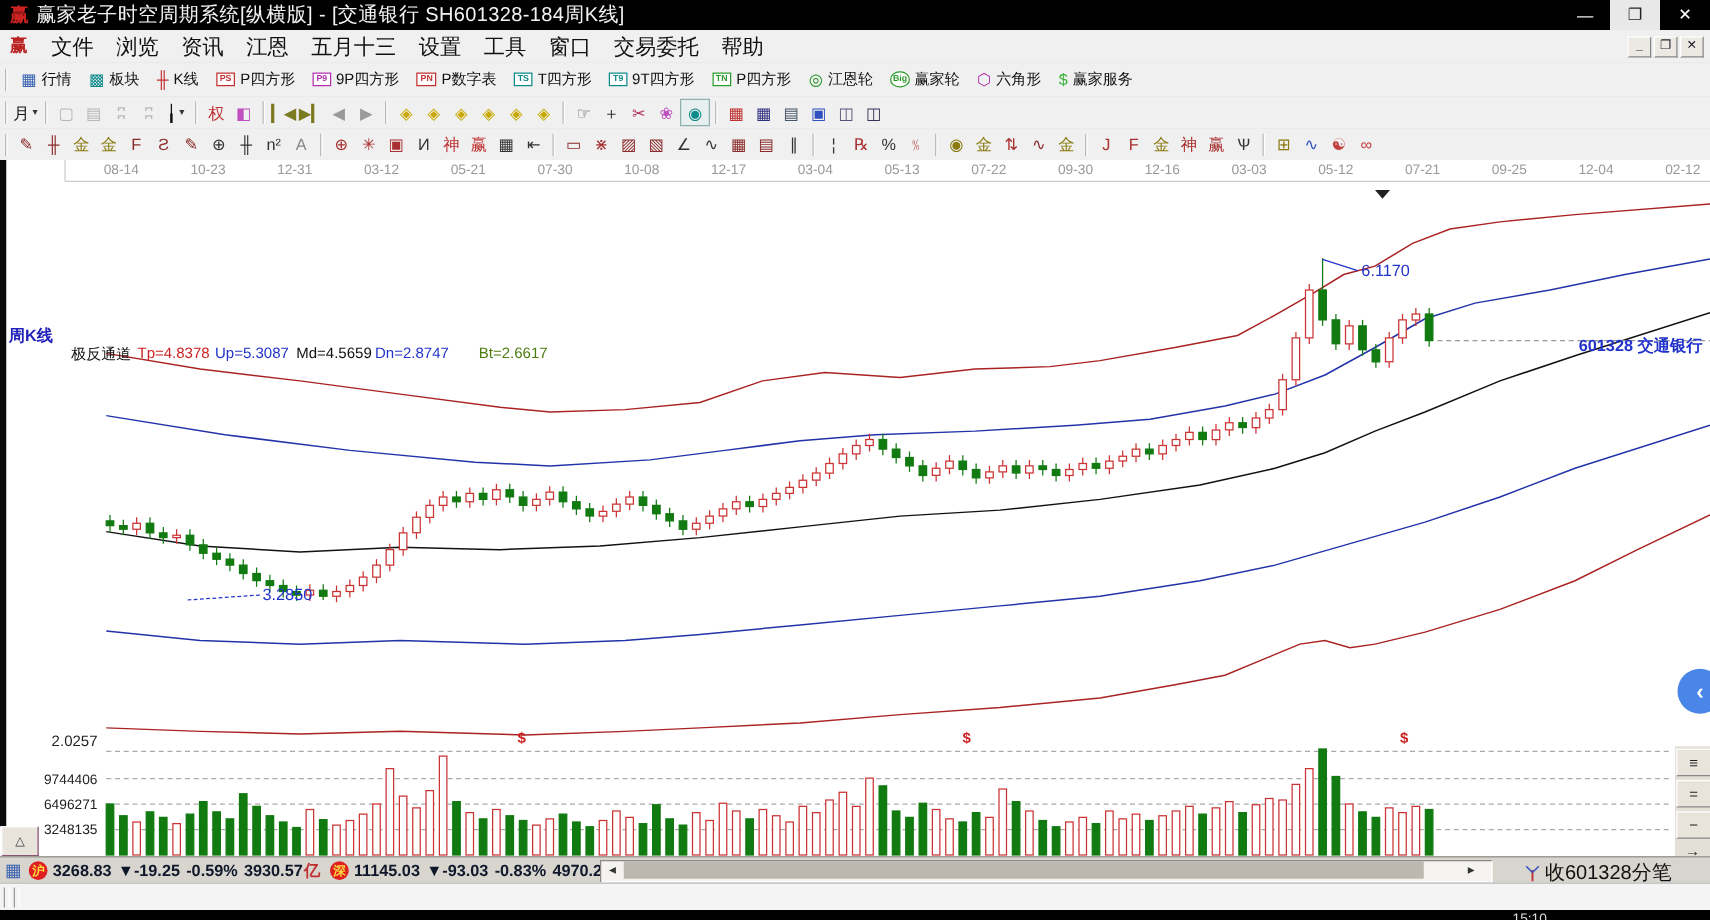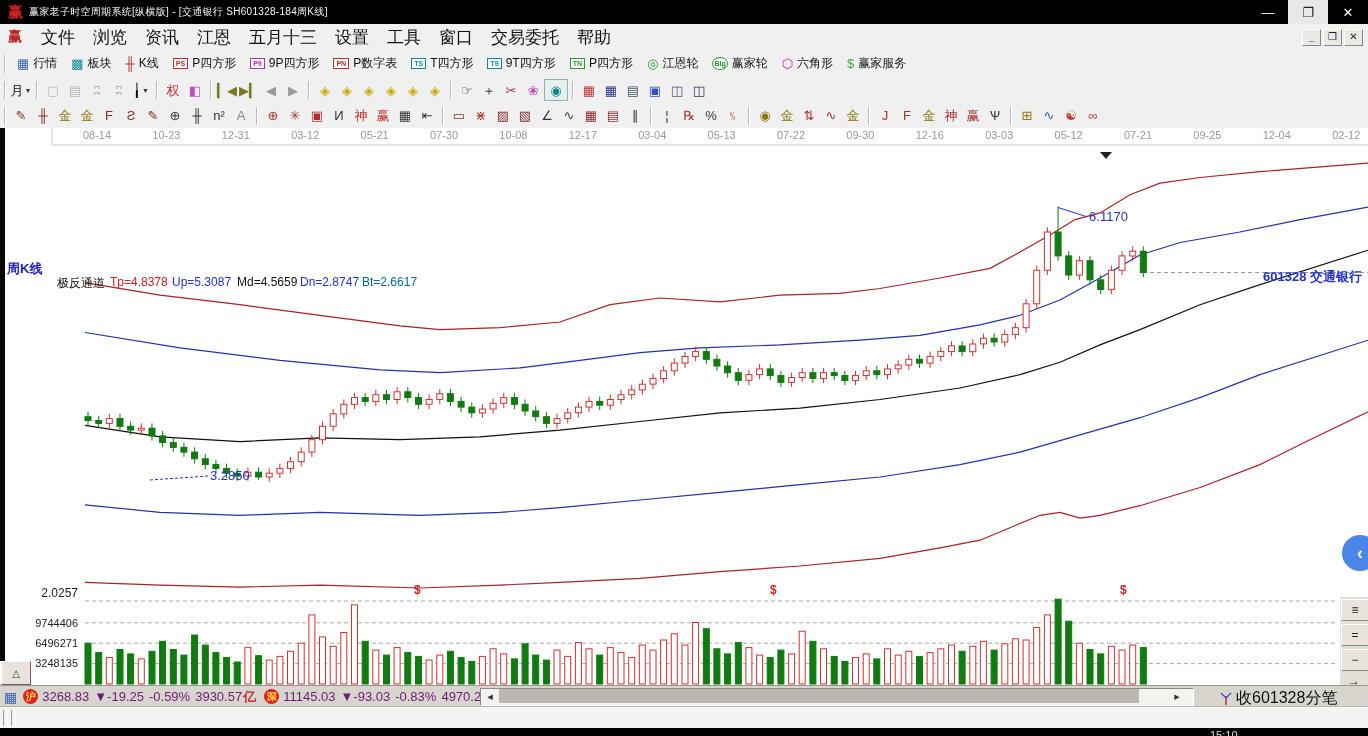--- a/index.html
+++ b/index.html
@@ -2,21 +2,21 @@
 <html><head>
 <meta charset="utf-8">
 <style>
   html,body{margin:0;padding:0;}
   body{width:1368px;height:736px;position:relative;overflow:hidden;background:#000;
        font-family:"Liberation Sans","DejaVu Sans",sans-serif;-webkit-font-smoothing:antialiased;}
   .abs{position:absolute;}
   
   #titlebar{left:0;top:0;width:1368px;height:24px;background:#000;color:#fff;display:flex;align-items:center;}
   #app-logo{color:#c22;font-weight:bold;font-size:15px;margin:0 6px 0 8px;}
-  #title-text{font-size:10px;color:#f2f2f2;letter-spacing:.3px;}
+  #title-text{font-size:16px;color:#f2f2f2;letter-spacing:.3px;}
   #title-controls{margin-left:auto;display:flex;align-items:center;height:24px;}
   .tbtn{width:40px;height:24px;display:flex;align-items:center;justify-content:center;font-size:13px;color:#fff;}
   .tbtn.lit{background:#e8e8e8;color:#222;}
   
   #menubar{left:0;top:24px;width:1368px;height:26px;background:#f0f0f0;border-bottom:1px solid #d8d8d8;display:flex;align-items:center;}
   #menu-logo{color:#b22;font-weight:bold;font-size:14px;margin:0 10px 0 8px;}
   .menu-item{font-size:17px;color:#111;padding:4px 9px;}
   #mdi-controls{margin-left:auto;margin-right:5px;display:flex;gap:2px;}
   .mdibtn{width:17px;height:15px;background:#ece9e2;border:1px solid;border-color:#fff #888 #888 #fff;
           font-size:10px;font-weight:bold;color:#223;display:flex;align-items:center;justify-content:center;line-height:1;}
@@ -44,21 +44,21 @@
               font-size:10px;color:#333;display:flex;align-items:center;justify-content:center;}
   #vol-btn-panel{left:1340px;top:597px;width:28px;height:88px;background:#e3e0d8;}
   .volbtn{position:absolute;left:1341px;width:26px;height:20px;background:#e8e4dc;border:1px solid;border-color:#fff #888 #888 #fff;
           font-size:12px;color:#222;display:flex;align-items:center;justify-content:center;line-height:1;}
   #pane-circle{left:1342px;top:535px;width:36px;height:36px;border-radius:50%;background:#4a86e8;color:#fff;
                display:flex;align-items:center;justify-content:center;font-size:18px;font-weight:bold;z-index:5;}
   
   #indexbar{left:0;top:685px;width:1368px;height:21px;background:#d8d5cf;border-top:1px solid #9a978f;display:flex;align-items:center;font-size:13px;}
   .badge{width:15px;height:15px;border-radius:50%;background:#e02020;color:#ffe040;font-size:10px;font-weight:bold;
          display:flex;align-items:center;justify-content:center;margin:0 4px;flex:none;}
-  .grn{color:#701a75;font-weight:normal;margin-right:5px;white-space:nowrap;}
+  .grn{color:#0f172a;font-weight:bold;margin-right:5px;white-space:nowrap;}
   .redu{color:#c03030;font-weight:bold;margin-left:-4px;margin-right:4px;}
   #idx-grid{color:#3a62b0;font-size:14px;margin:0 2px 0 4px;}
   #idx-scroll{position:absolute;left:480px;top:2px;width:712px;height:16px;background:#f4f3f0;border:1px solid;border-color:#8a8a8a #fff #fff #8a8a8a;}
   #idx-thumb{position:absolute;left:18px;top:0;width:640px;height:14px;background:#bcb8b0;}
   .sarrow{position:absolute;top:0;width:16px;height:14px;text-align:center;font-size:11px;color:#333;line-height:14px;}
   #right-feed{position:absolute;left:1220px;top:2px;display:flex;align-items:center;gap:4px;color:#111;font-size:16px;}
   
   #statusbar{left:0;top:706px;width:1368px;height:22px;background:#f4f4f4;border-top:1px solid #b8b8b8;display:flex;align-items:center;}
   #statusbar .grip{width:3px;height:16px;border-left:1px solid #999;border-right:1px solid #fff;margin-left:3px;}
   #status-text{font-size:12px;color:#111;margin-left:8px;white-space:nowrap;}
@@ -583,21 +583,21 @@
       <text x="414" y="466" font-size="12" font-weight="bold" fill="#cc2222">$</text>
       <text x="770" y="466" font-size="12" font-weight="bold" fill="#cc2222">$</text>
       <text x="1120" y="466" font-size="12" font-weight="bold" fill="#cc2222">$</text>
     </svg>
   <span id="period-label" class="abs">周K线</span>
   <span class="ind abs" style="left:57px;color:#111">极反通道</span>
   <span class="ind abs" style="left:110px;color:#cc2222">Tp=4.8378</span>
   <span class="ind abs" style="left:172px;color:#2233cc">Up=5.3087</span>
   <span class="ind abs" style="left:237px;color:#111">Md=4.5659</span>
   <span class="ind abs" style="left:300px;color:#2233cc">Dn=2.8747</span>
-  <span class="ind abs" style="left:362px;color:#0369a1">Bt=2.6617</span>
+  <span class="ind abs" style="left:383px;color:#4d7c0f">Bt=2.6617</span>
   <span id="stock-label" class="abs">601328 交通银行</span>
 </div>
 <div id="left-strip" class="abs"></div>
 <div id="corner-btn" class="abs">△</div>
 <div id="vol-btn-panel" class="abs"></div>
 <div class="volbtn" style="top:599px">≡</div>
 <div class="volbtn" style="top:624px">=</div>
 <div class="volbtn" style="top:649px">−</div>
 <div class="volbtn" style="top:671px;border:none;background:none">→</div>
 <div id="pane-circle" class="abs">‹</div>

